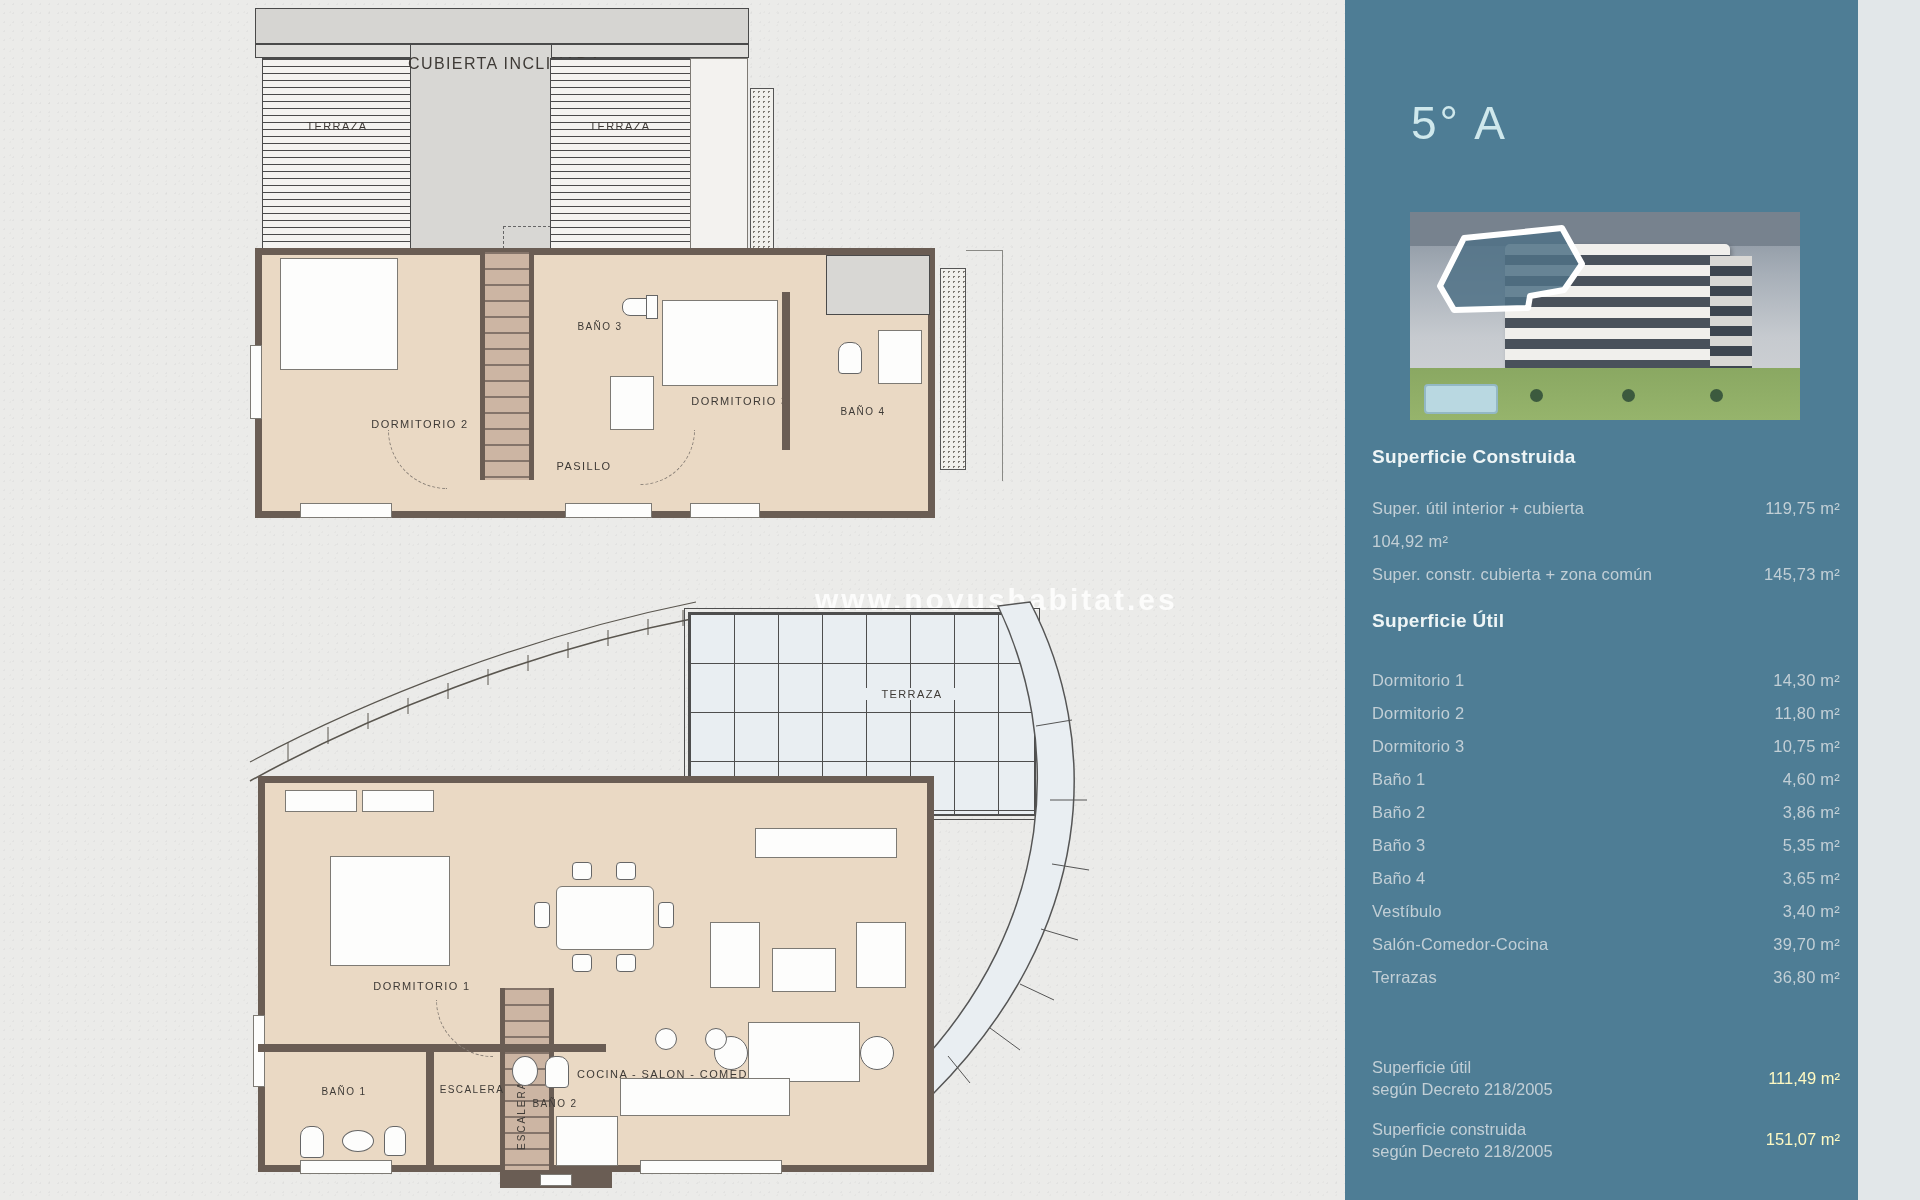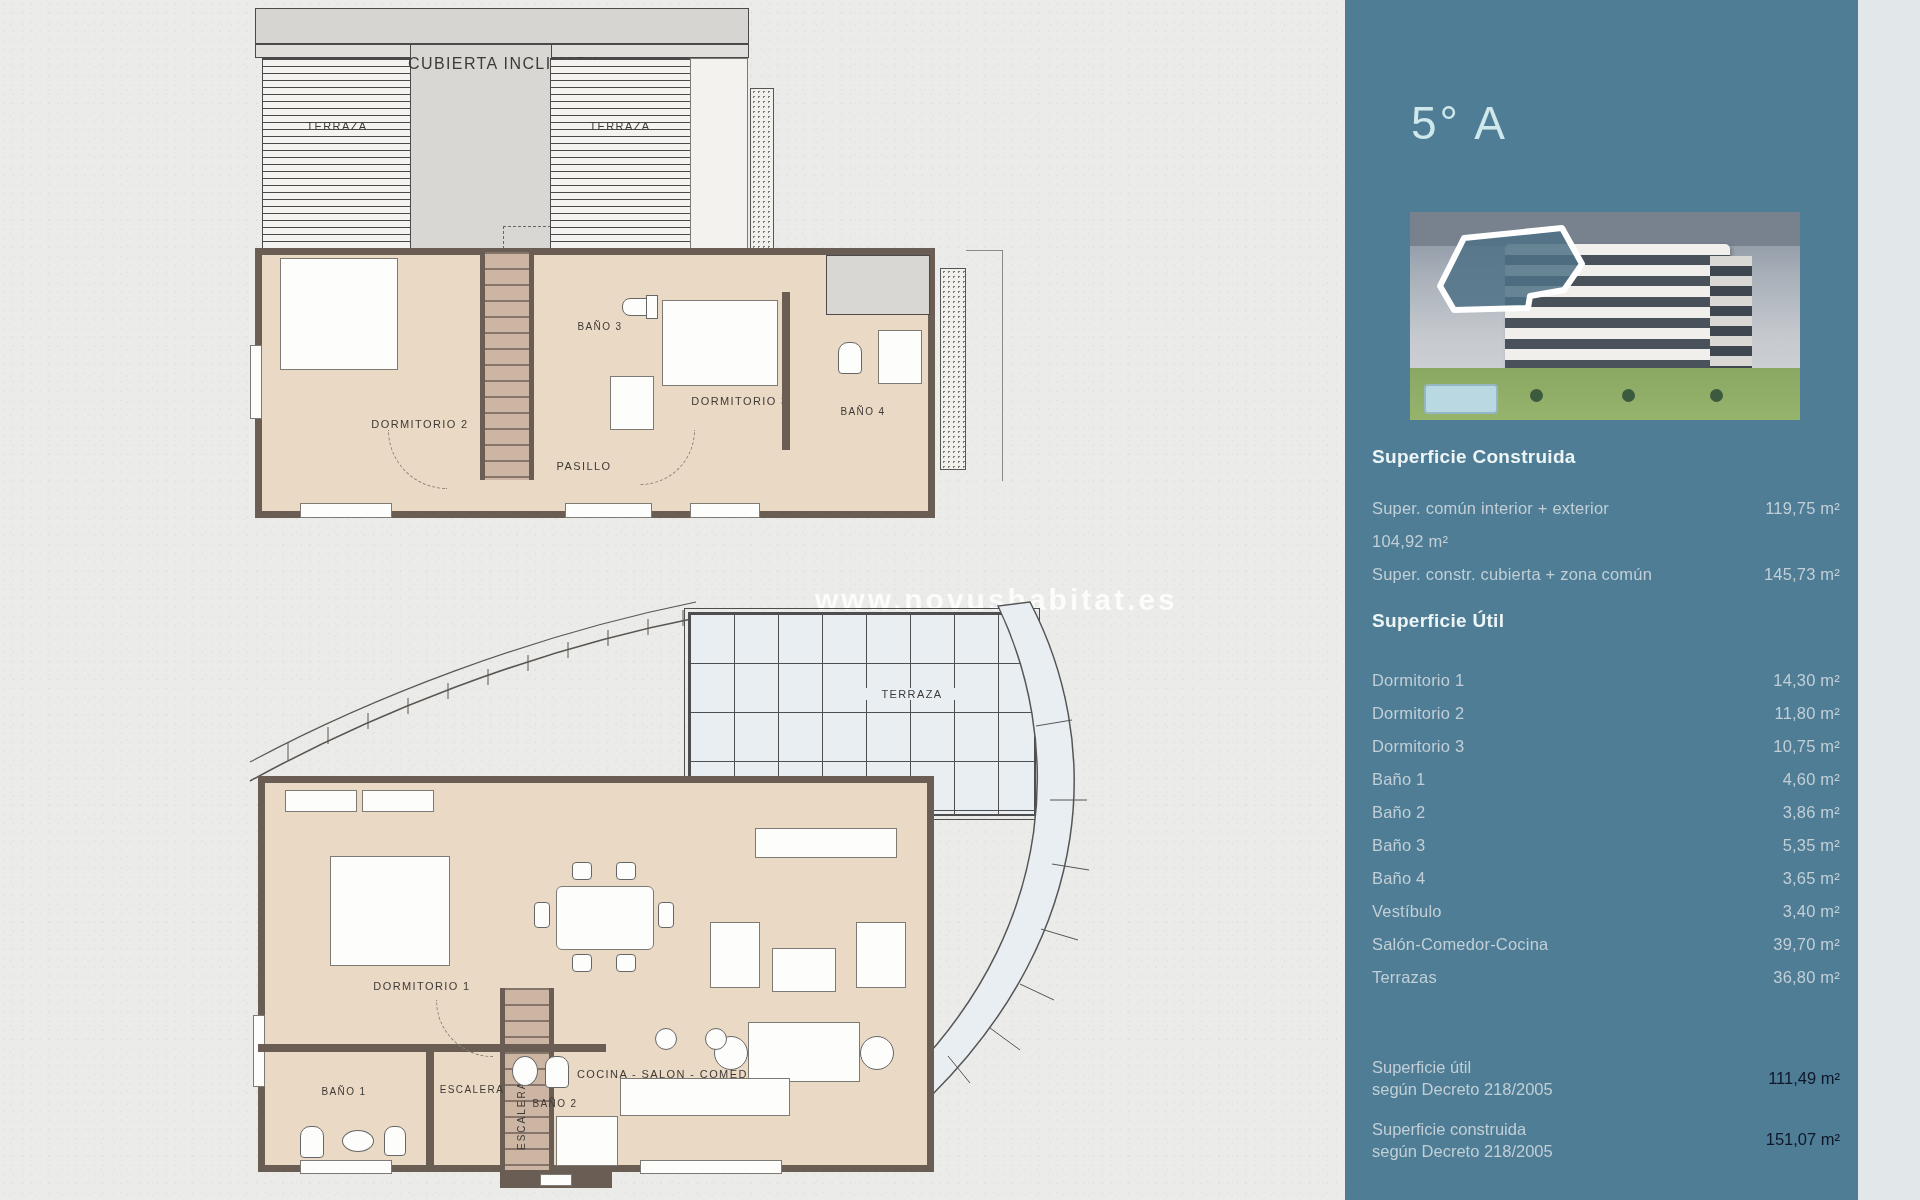--- a/index.html
+++ b/index.html
@@ -55,21 +55,21 @@
   .edge-strip{left:1858px;top:0;width:62px;height:1200px;background:#e2e7e9;}
   .unit-title{
     left:66px;top:96px;color:#cfe8ec;font-size:46px;font-weight:300;
     letter-spacing:3px;
   }
   .sec-head{color:#eef5f6;font-size:19px;font-weight:bold;letter-spacing:.3px;}
   .srow{display:flex;justify-content:space-between;align-items:baseline;height:33px;line-height:33px;}
   .srow span{white-space:nowrap;color:#c2cfd6;font-size:16.5px;letter-spacing:.2px;}
   .total-block{display:flex;justify-content:space-between;align-items:center;margin-bottom:17px;}
   .total-lines{color:#c2cfd6;font-size:16.5px;line-height:1.35;}
-  .total-value{color:#0f172a;font-size:16.5px;white-space:nowrap;}
+  .total-value{color:#fef9c3;font-size:16.5px;white-space:nowrap;}
   
   .render{left:65px;top:212px;width:390px;height:208px;overflow:hidden;background:linear-gradient(to bottom,#828d99 0%,#a7afb8 30%,#c6cacf 60%,#d4d6d8 100%);}
   .render .lawn{position:absolute;left:0;bottom:0;width:100%;height:52px;background:linear-gradient(to bottom,#8aa862,#96b46c);}
   .render .pool{position:absolute;left:14px;bottom:6px;width:70px;height:26px;background:#b9d8e1;border:2px solid #93b8c4;border-radius:4px;}
   .render .bldg{
     position:absolute;left:95px;top:32px;width:225px;height:128px;border-radius:5px;
     background:repeating-linear-gradient(to bottom,#f0efec 0 11px,#49515b 11px 21px);
     box-shadow:2px 2px 4px rgba(0,0,0,.25);
   }
   .render .wing{
@@ -250,21 +250,21 @@
     <div class="tree" style="left:212px;"></div>
     <div class="tree" style="left:300px;"></div>
     <svg class="abs" style="left:0;top:0;" width="390" height="208" viewBox="0 0 390 208">
       <path d="M30,74 L54,26 L152,16 L172,52 L154,78 L120,84 L118,96 L44,98 Z" fill="rgba(79,113,134,0.85)" stroke="#ffffff" stroke-width="6" stroke-linejoin="round"></path>
     </svg>
   </div>
 
   <div class="abs sec-head" style="left:27px;top:446px;">Superficie Construida</div>
   <div class="abs" style="left:27px;right:18px;top:492px;">
     <div class="srow">
-      <span>Super. común interior + exterior</span>
+      <span>Super. útil interior + cubierta</span>
       <span>119,75 m²</span>
     </div>
     <div class="srow">
       <span>104,92 m²</span>
     </div>
     <div class="srow">
       <span>Super. constr. cubierta + zona común</span>
       <span>145,73 m²</span>
     </div>
   </div>

